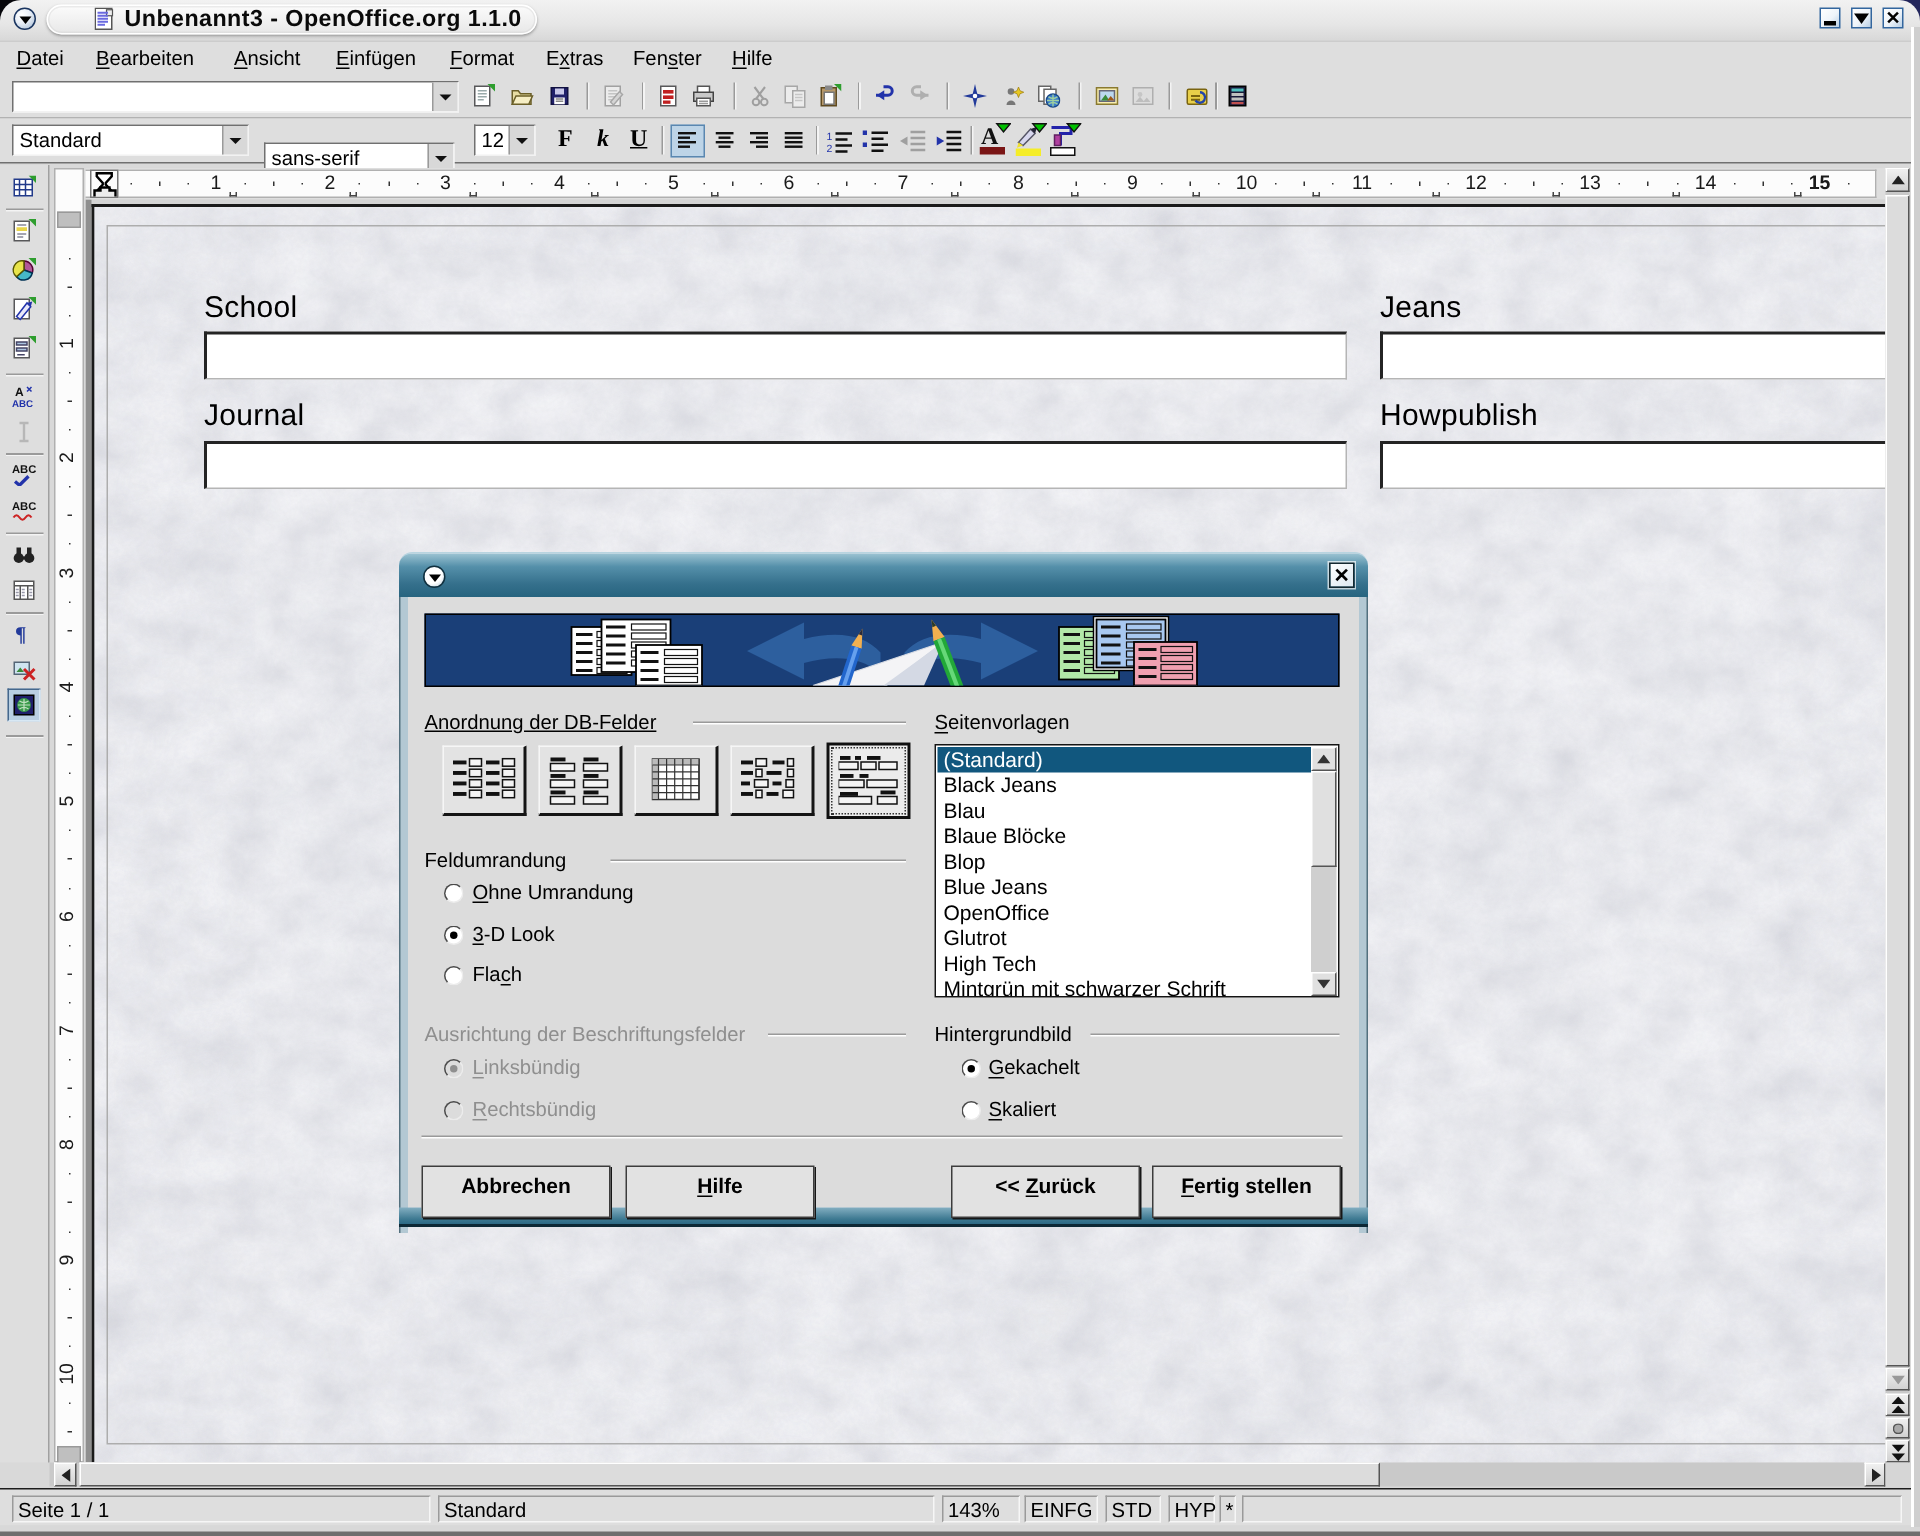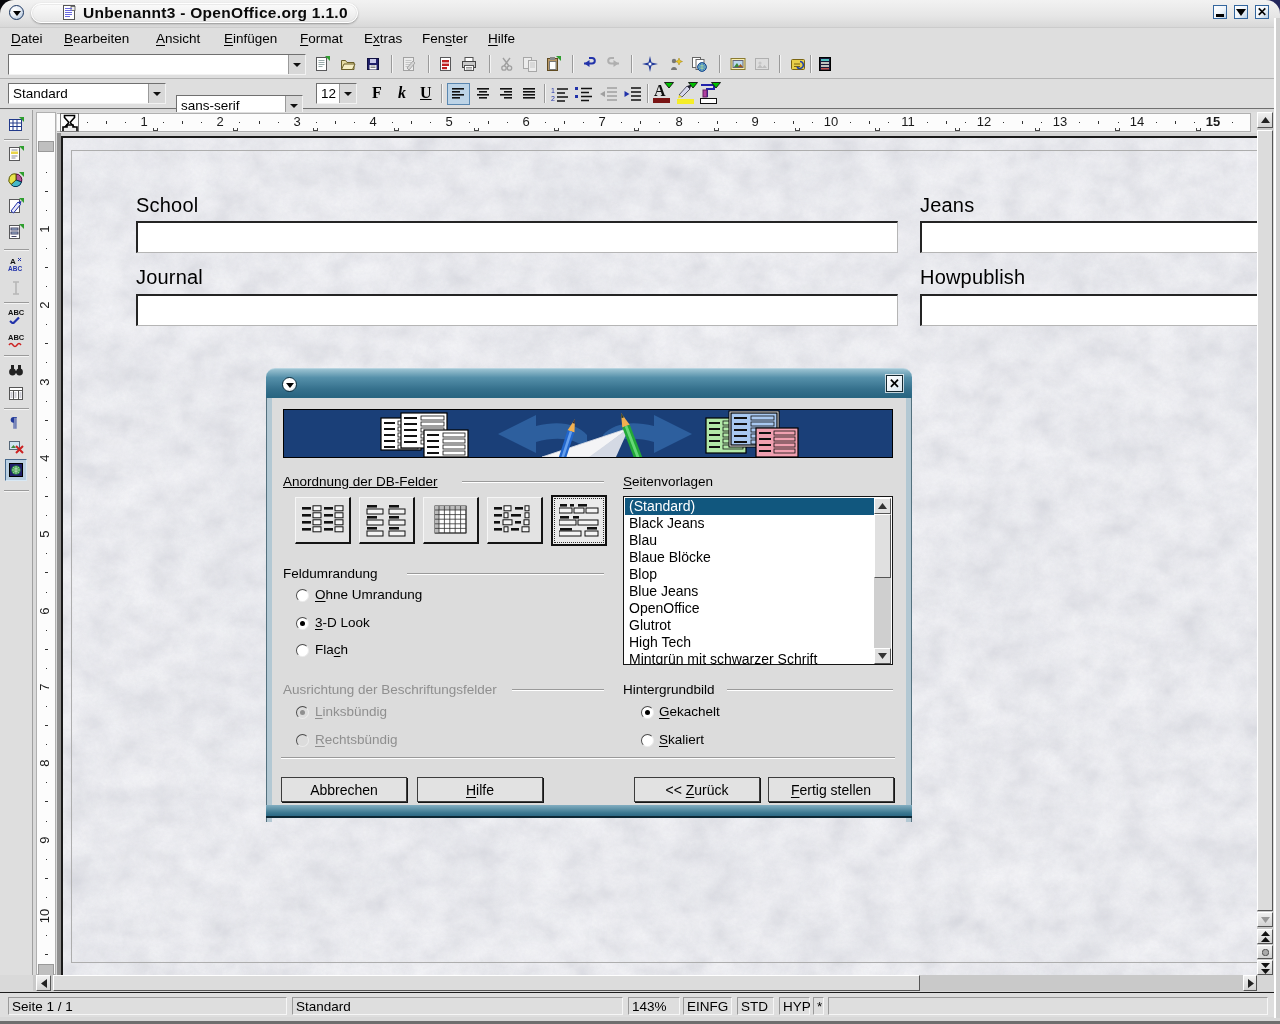--- a/index.html
+++ b/index.html
@@ -144,22 +144,22 @@
     border:1px solid; border-color:#4a4a4a #ececec #ececec #4a4a4a; }
   .radio.on:after { content:""; position:absolute; left:3px; top:3px; width:5px; height:5px;
     border-radius:50%; background:#000; }
   .radio.dis { background:#dcdcdc; }
   .radio.dis:after { background:#8f8f8f; }
   #dlist { position:absolute; left:357px; top:128px; width:270px; height:169px;
     background:#fff; border:1px solid #141414; font-size:14px; overflow:hidden;}
   .li { position:absolute; left:1px; width:251px; height:17px; padding:0px 0 0 4px; color:#000; }
   .li.sel { background:#11577e; color:#fff; width:251px;}
   #dlscroll { position:absolute; right:1px; top:1px; width:17px; height:166px; background:#cfcfcf; }
-  .dbtn { position:absolute; font-size:14px; text-align:center; width:126px; height:25px;
-    background:#e2e2e2; border:1px solid #3c3c3c; box-shadow:1px 1px 0 #161616; padding-top:4px; }
+  .dbtn { position:absolute; font-size:14px; text-align:center; width:126px; height:35px;
+    background:#e2e2e2; border:1px solid #3c3c3c; box-shadow:1px 1px 0 #161616; padding-top:4px;font-weight:bold; }
 </style>
 </head>
 <body>
 
 <div class="abs" id="cornerL"></div>
 <div class="abs" id="cornerR"></div>
 <div class="abs" id="titlebar">
   <div class="abs" id="ttab"></div>
   <div class="abs" id="tmenu"></div>
   <svg class="abs" style="left:63px;top:5px" width="14" height="15" viewBox="0 0 14 15">

